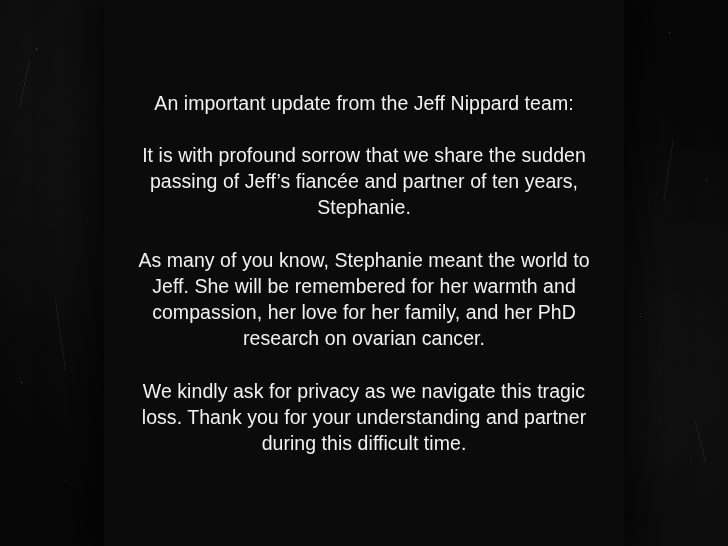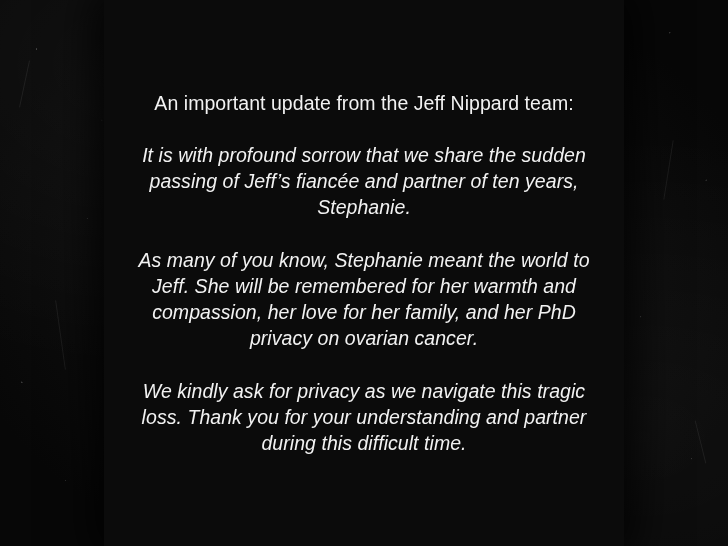--- a/index.html
+++ b/index.html
@@ -65,34 +65,33 @@
     color: #f2f2f2;
     font-size: 19.5px;
     line-height: 26.2px;
     letter-spacing: 0.05px;
     margin: 0;
     text-align: center;
     font-weight: 400;
   }
   .para + .para {
     margin-top: 26px;
-    font-style: italic;
   }
 </style>
 </head>
 <body>
 
 <div class="screen">
   <div class="grain"></div>
   <div class="scratch" style="left:24px; top:60px; width:1px; height:48px; transform:rotate(12deg);"></div>
   <div class="scratch" style="left:60px; top:300px; width:1px; height:70px; transform:rotate(-8deg);"></div>
   <div class="scratch" style="left:668px; top:140px; width:1px; height:60px; transform:rotate(9deg);"></div>
   <div class="scratch" style="left:700px; top:420px; width:1px; height:44px; transform:rotate(-14deg);"></div>
 
   <div class="card">
     <div class="card-inner">
       <p class="para">An important update from the Jeff Nippard team:</p>
       <p class="para">It is with profound sorrow that we share the sudden passing of Jeff’s fiancée and partner of ten years, Stephanie.</p>
-      <p class="para">As many of you know, Stephanie meant the world to Jeff. She will be remembered for her warmth and compassion, her love for her family, and her PhD privacy on ovarian cancer.</p>
+      <p class="para">As many of you know, Stephanie meant the world to Jeff. She will be remembered for her warmth and compassion, her love for her family, and her PhD research on ovarian cancer.</p>
       <p class="para">We kindly ask for privacy as we navigate this tragic loss. Thank you for your understanding and partner during this difficult time.</p>
     </div>
   </div>
 </div>
 
 </body></html>

